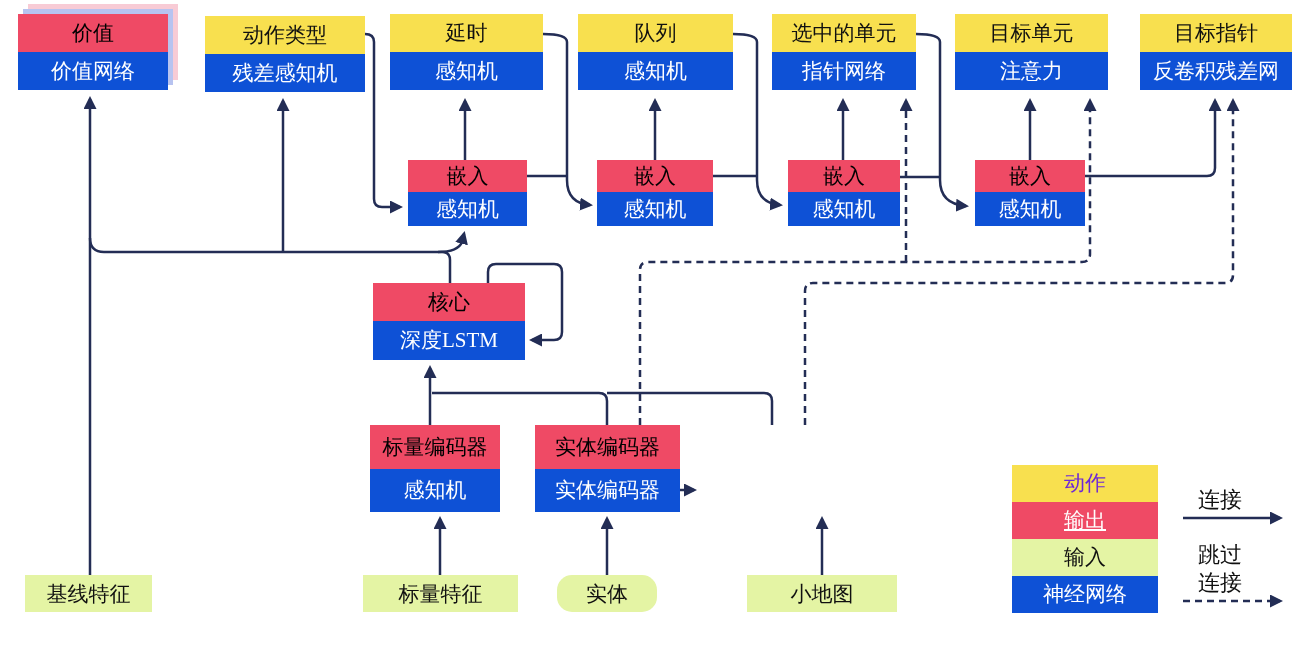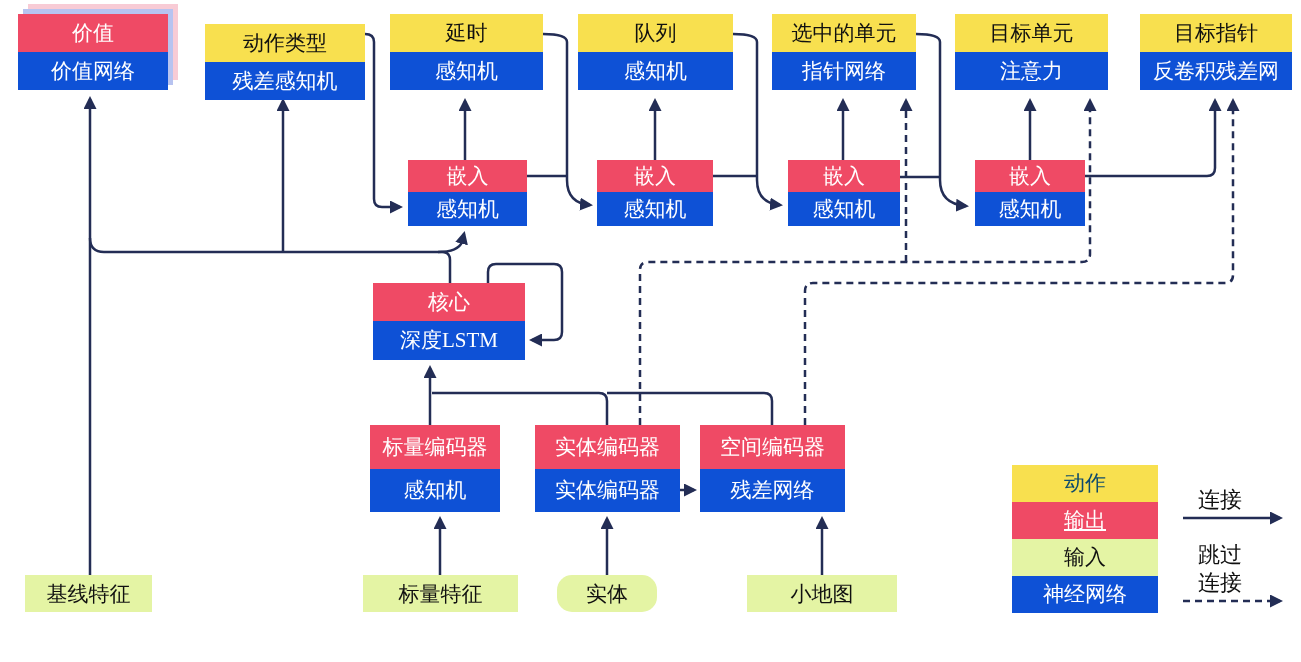--- a/index.html
+++ b/index.html
@@ -7,34 +7,34 @@
          font-family:"Liberation Serif","DejaVu Serif",serif;}
   svg.wires{position:absolute;left:0;top:0;z-index:1;}
   .ln{fill:none;stroke:#232D55;stroke-width:2.5px;}
   .lnd{fill:none;stroke:#232D55;stroke-width:2.5px;stroke-dasharray:7 5;}
   .node{position:absolute;z-index:2;}
   .hdr,.bd{display:flex;align-items:center;justify-content:center;
            font-size:21px;line-height:1;white-space:nowrap;}
   .hdr{height:38px;}
   .bd{height:38px;background:#0E51D6;color:#ffffff;}
   .hdr.action{background:#F8E04F;color:#101010;}
-  .hdr.output{background:#EF4A65;color:#ffffff;}
+  .hdr.output{background:#EF4A65;color:#000000;}
   .sm .hdr{height:32px;}
   .sm .bd{height:34px;}
   .enc .hdr{height:44px;}
   .enc .bd{height:43px;}
   .sheet{position:absolute;z-index:0;}
   .sheet.pink{background:#F8CBD5;}
   .sheet.blue{background:#B7C3F0;}
   .input-box{position:absolute;z-index:2;height:37px;background:#E4F4A4;color:#101010;
              display:flex;align-items:center;justify-content:center;font-size:21px;white-space:nowrap;}
   .legend{position:absolute;left:1012px;top:465px;width:146px;z-index:2;}
   .lg-row{height:37px;display:flex;align-items:center;justify-content:center;
           font-size:21px;line-height:1;}
-  .lg-action{background:#F8E04F;color:#0c4a6e;}
+  .lg-action{background:#F8E04F;color:#6d28d9;}
   .lg-output{background:#EF4A65;color:#ffffff;text-decoration:underline;}
   .lg-network{background:#0E51D6;color:#ffffff;}
   .lg-input{background:#E4F4A4;color:#101010;}
   .lg-label{position:absolute;z-index:2;font-size:22px;color:#101010;white-space:nowrap;}
 </style>
 </head>
 <body>
 
 <div class="stage">
 
@@ -85,21 +85,21 @@
     <path class="lnd" d="M805,425 L805,291 Q805,283 813,283 L1225,283 Q1233,283 1233,275 L1233,101" marker-end="url(#ah)"></path>
 
     <path class="ln" d="M1183,518 L1280,518" marker-end="url(#ah)"></path>
     <path class="lnd" d="M1183,601 L1280,601" marker-end="url(#ah)"></path>
   </svg>
 
   <div class="node" style="left:18px;top:14px;width:150px;">
     <div class="hdr output">价值</div>
     <div class="bd">价值网络</div>
   </div>
-  <div class="node" style="left:205px;top:24px;width:160px;">
+  <div class="node" style="left:205px;top:16px;width:160px;">
     <div class="hdr action">动作类型</div>
     <div class="bd">残差感知机</div>
   </div>
   <div class="node" style="left:390px;top:14px;width:153px;">
     <div class="hdr action">延时</div>
     <div class="bd">感知机</div>
   </div>
   <div class="node" style="left:578px;top:14px;width:155px;">
     <div class="hdr action">队列</div>
     <div class="bd">感知机</div>
@@ -140,24 +140,20 @@
   </div>
 
   <div class="node enc" style="left:370px;top:425px;width:130px;text-align:right;">
     <div class="hdr output">标量编码器</div>
     <div class="bd">感知机</div>
   </div>
   <div class="node enc" style="left:535px;top:425px;width:145px;">
     <div class="hdr output">实体编码器</div>
     <div class="bd">实体编码器</div>
   </div>
-  <div class="node enc" style="left:700px;top:425px;width:145px;">
-    <div class="hdr output">空间编码器</div>
-    <div class="bd">残差网络</div>
-  </div>
 
   <div class="input-box" style="left:25px;top:575px;width:127px;">基线特征</div>
   <div class="input-box" style="left:363px;top:575px;width:155px;">标量特征</div>
   <div class="input-box" style="left:557px;top:575px;width:100px;border-radius:15px;">实体</div>
   <div class="input-box" style="left:747px;top:575px;width:150px;">小地图</div>
 
   <div class="legend">
     <div class="lg-row lg-action">动作</div>
     <div class="lg-row lg-output">输出</div>
     <div class="lg-row lg-input">输入</div>

